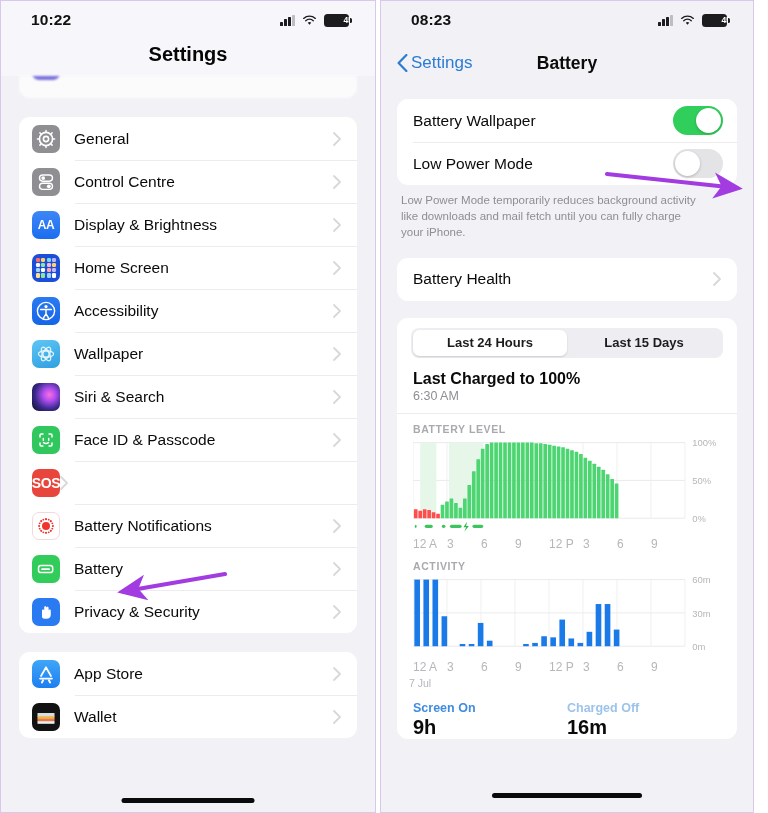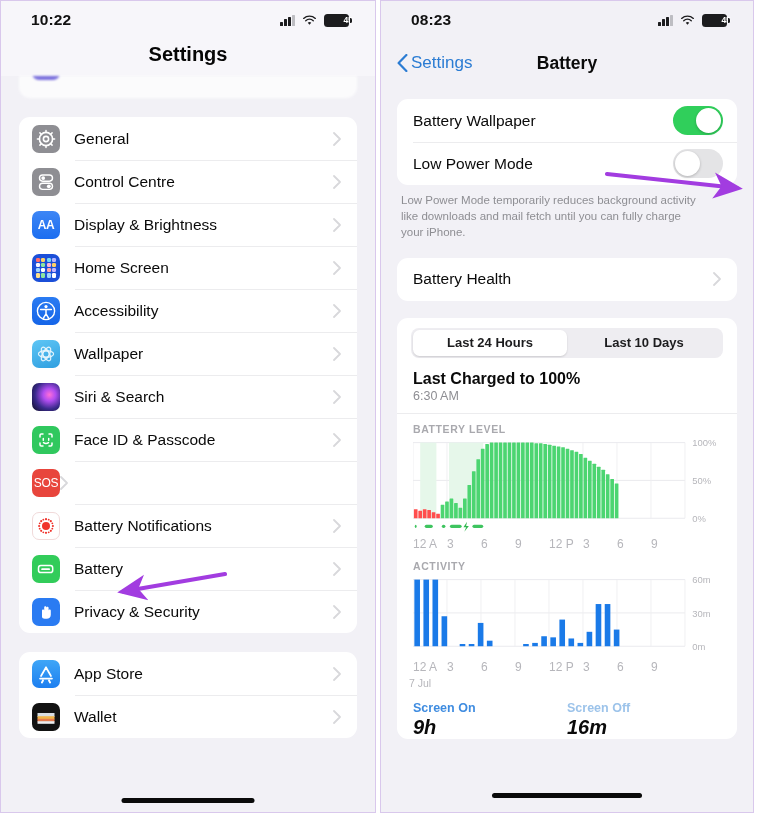--- a/index.html
+++ b/index.html
@@ -130,21 +130,21 @@
   .aasq   { background: linear-gradient(180deg,#3d86f5,#1c6ef0); color:#fff;
             font-size: 12px; font-weight: 700; letter-spacing: -.5px; }
   .homesq { background: #1b4fd8; padding: 4px; }
   .homegrid { width: 100%; height: 100%; display: grid;
               grid-template-columns: repeat(4,1fr); grid-template-rows: repeat(4,1fr); gap: 1.3px; }
   .homegrid i { display:block; border-radius:1.3px; }
   .accsq  { background: linear-gradient(180deg,#2a7bf2,#1565e8); }
   .wallsq { background: linear-gradient(160deg,#5fc6f5,#2f9fe0); }
   .sirisq { background: radial-gradient(circle at 62% 42%, #ff6fd8 0%, #b14df0 26%, #3a2a8c 60%, #0c0c1e 100%); }
   .facesq { background: #30c85e; }
-  .sossq  { background: #e8453c; color: #fff; font-size: 12px; font-weight: 400; letter-spacing: -.3px; }
+  .sossq  { background: #e8453c; color: #fff; font-size: 14px; font-weight: 700; letter-spacing: -.3px; }
   .exposq { background: #ffffff; border: 1px solid #f1dada; }
   .battsq { background: #32cc5a; }
   .privsq { background: #2a7bf2; }
   .appsq  { background: linear-gradient(180deg,#3fa6f7,#1d7ff0); }
   .walletsq { background: #121212; }
   .screensq { background: #4d3fd4; }
 
   .sep { height: 19px; }
 
   
@@ -204,21 +204,21 @@
     display: flex; margin: 1px 16px 0; position: relative;
     font-size: 12px; color: #b6b6bb;
   }
   .axisrow span { position: absolute; }
   .daylabel { font-size: 10.5px; color: #b6b6bb; margin: 3px 0 0 12px; }
 
   .bottomrow { display: flex; padding: 12px 16px 0; }
   .bcol { flex: 1; }
   .bcol .blab { font-size: 12.5px; color: #3f8ce0; font-weight: 600; }
   .bcol.dim .blab { color: #9cc3ea; }
-  .bcol .bval { font-size: 20px; font-weight: 600; color: #0a0a0a; margin-top: 1px; font-style: italic; }
+  .bcol .bval { font-size: 20px; font-weight: 600; color: #0a0a0a; margin-top: 1px; }
 
   
   .homebar {
     position: absolute; bottom: 9px; left: 50%; transform: translateX(-50%);
     width: 133px; height: 5px; background: #0a0a0a; border-radius: 3px;
   }
   .homebar.wide { width: 150px; }
 
   
   .arrow { position: absolute; pointer-events: none; }
@@ -560,21 +560,21 @@
         <svg class="chev" viewBox="0 0 8 14" style="margin-right:2px">
             <path d="M1 1l6 6-6 6" stroke="#b9b9be" stroke-width="1.8" fill="none" stroke-linecap="round" stroke-linejoin="round"></path>
           </svg>
       </div>
     </div>
 
     <div class="chartcard" style="margin-top:17px;">
 
       <div class="segwrap">
         <div class="seg active">Last 24 Hours</div>
-        <div class="seg inactive">Last 10 Days</div>
+        <div class="seg inactive">Last 15 Days</div>
       </div>
 
       <div class="charged-title">Last Charged to 100%</div>
       <div class="charged-sub">6:30 AM</div>
 
       <div class="hr"></div>
 
       <div class="chartlabel">BATTERY LEVEL</div>
       <div class="plot">
         <svg class="plotsvg" id="battchart" viewBox="0 0 342 108" preserveAspectRatio="none">
@@ -710,21 +710,21 @@
           <span style="left: 77.2661%;">9</span>
         </div>
       <div class="daylabel">7 Jul</div>
 
       <div class="bottomrow">
         <div class="bcol">
           <div class="blab">Screen On</div>
           <div class="bval">9h</div>
         </div>
         <div class="bcol dim">
-          <div class="blab">Screen Off</div>
+          <div class="blab">Charged Off</div>
           <div class="bval">16m</div>
         </div>
       </div>
     </div>
 
     <svg class="arrow" style="left:222px; top:164px; width:150px; height:40px;" viewBox="0 0 150 40">
       <defs>
           <marker id="ah2" markerWidth="7" markerHeight="7" refX="5.6" refY="3.5" orient="auto">
         <path d="M0 0.4 L7 3.5 L0 6.6 L1.9 3.5 z" fill="#a23ce0"></path>
           </marker>

